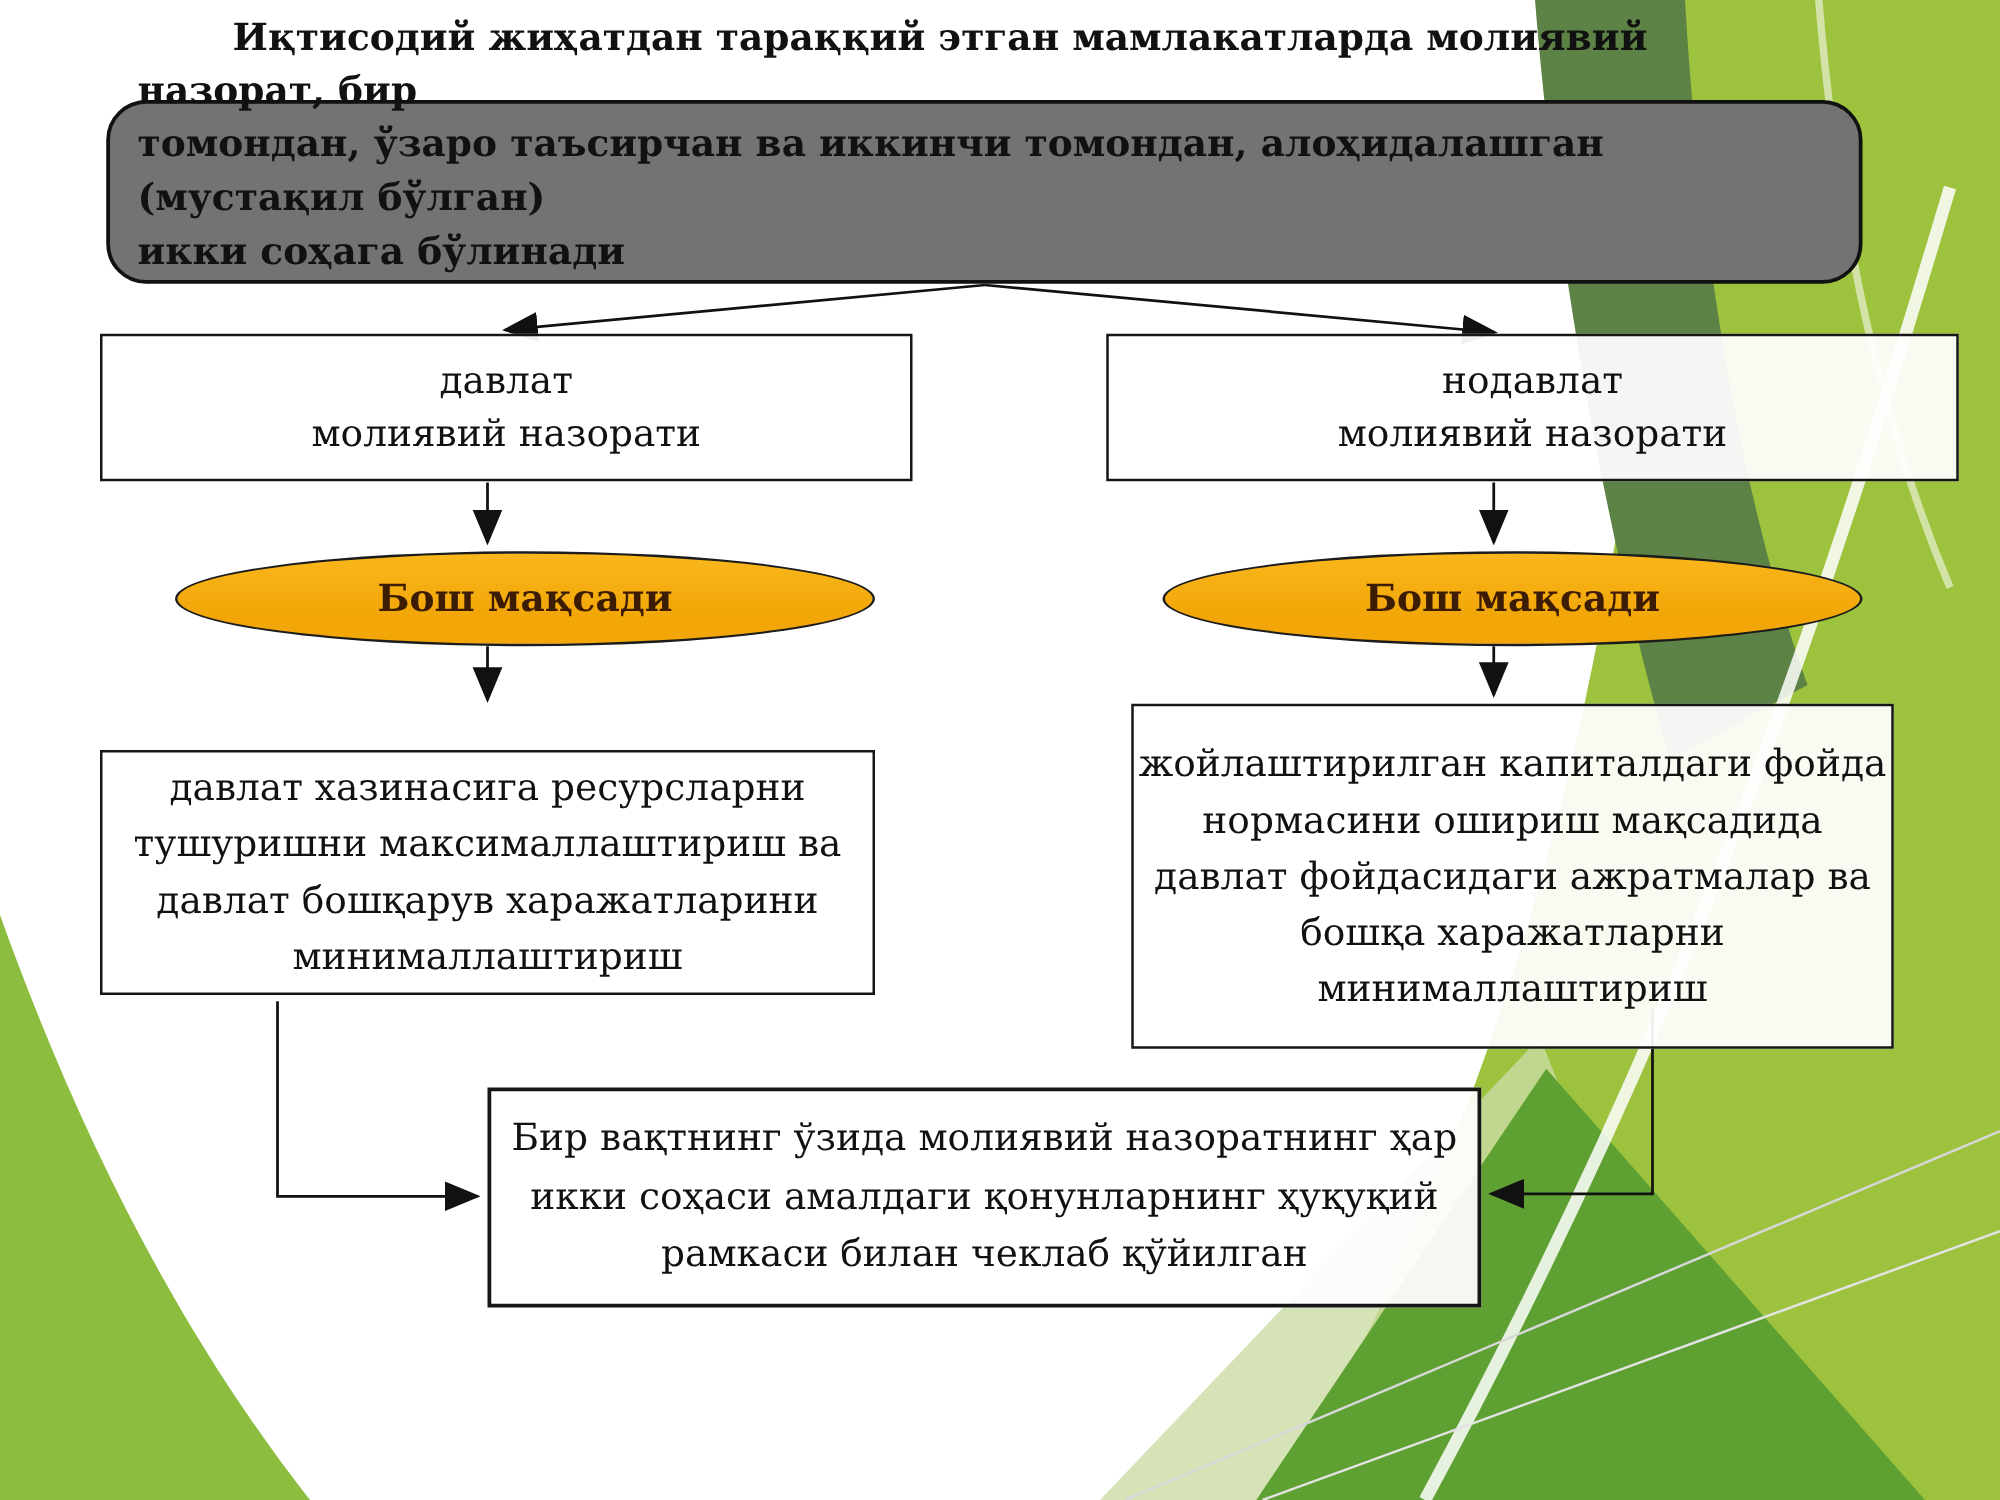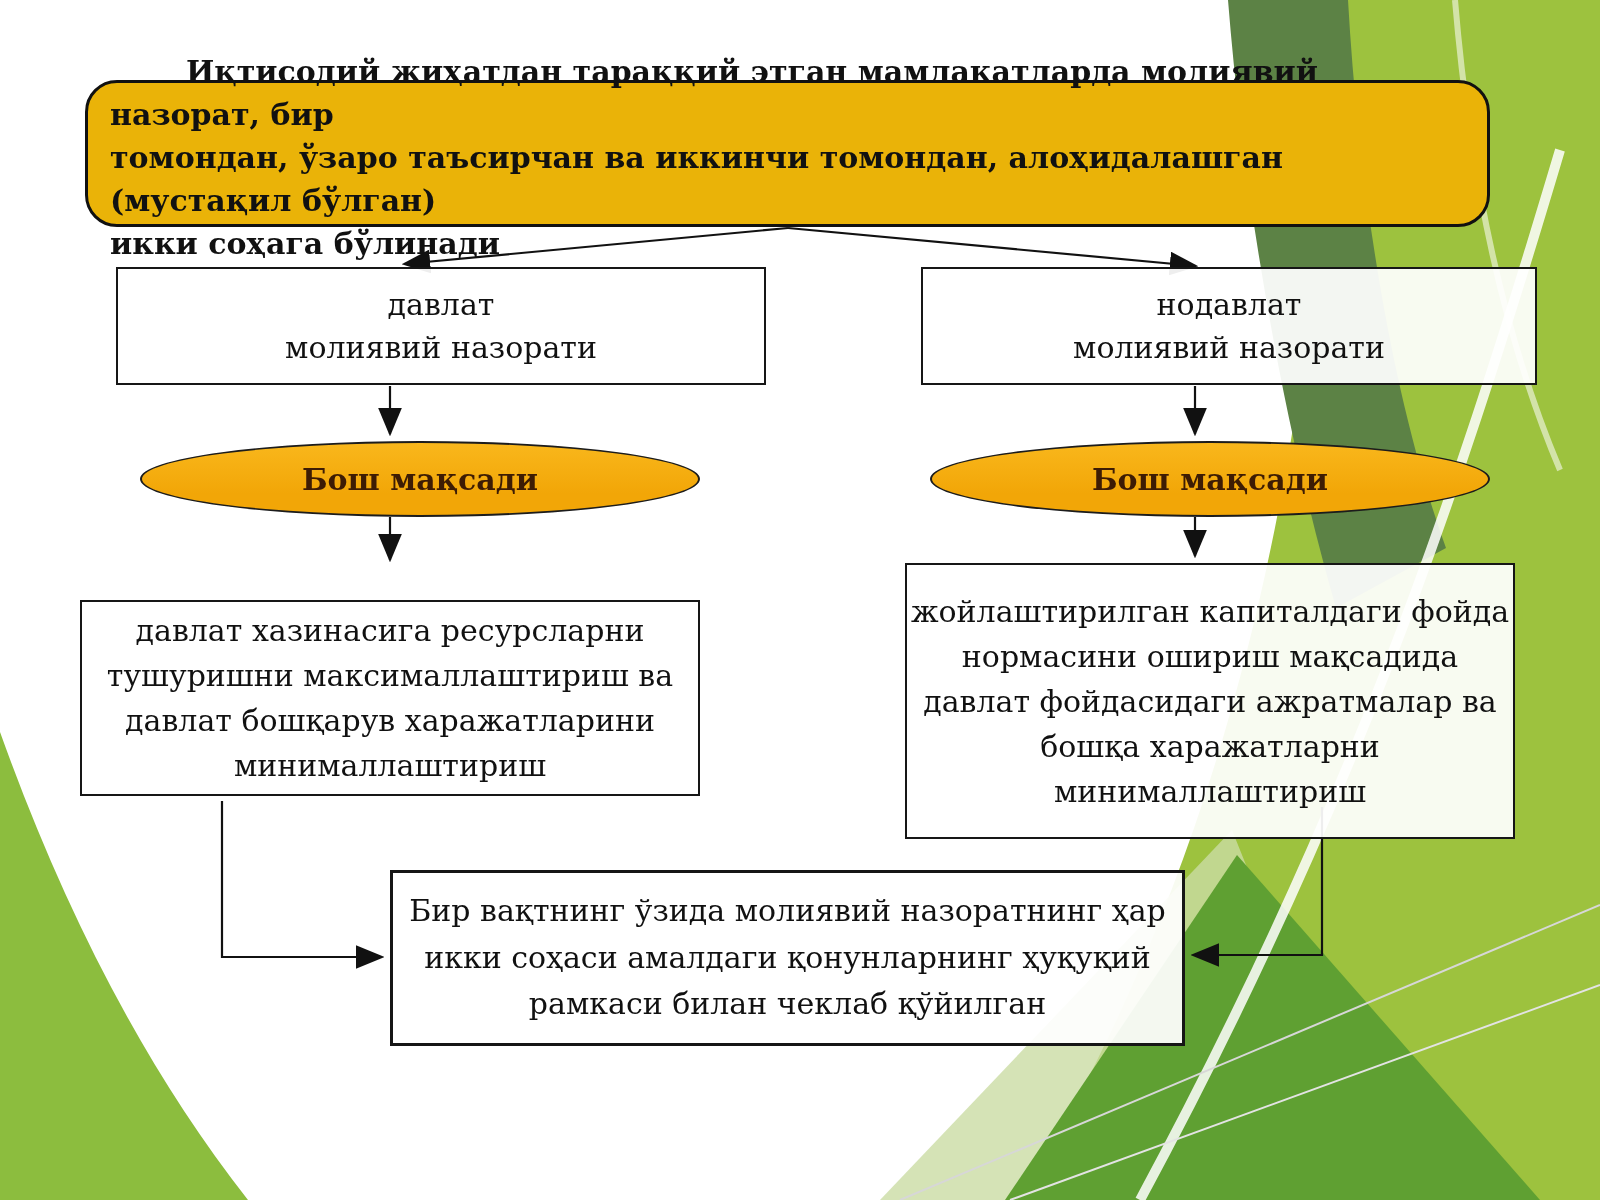--- a/index.html
+++ b/index.html
@@ -11,32 +11,32 @@
   }
   svg.layer{position:absolute;left:0;top:0;width:1600px;height:1200px;}
   #bg{z-index:0;}
   #connectors{z-index:2;pointer-events:none;}
   .node{position:absolute;z-index:3;box-sizing:border-box;display:flex;align-items:center;justify-content:center;}
   .rect{background:rgba(255,255,255,0.93);border:2px solid #161616;}
   .txt{white-space:pre-line;text-align:center;}
   
   .title-box{
     left:85px;top:80px;width:1405px;height:147px;
-    background:#eab308;border:3px solid #111;border-radius:32px;
-    z-index:3;align-items:center;
+    background:#737373;border:3px solid #111;border-radius:32px;
+    z-index:3;align-items:flex-end;
   }
   .title-text{
     white-space:pre-line;text-align:left;text-indent:76px;
     font-weight:bold;font-size:30px;line-height:1.43;
     padding:10px 22px 0 22px;width:100%;box-sizing:border-box;
   }
   
-  .label-box{font-size:30px;line-height:1.45;margin-left:36px;}
+  .label-box{font-size:30px;line-height:1.45;}
   .label-left{left:80px;top:267px;width:650px;height:118px;}
-  .label-right{left:885px;top:267px;width:616px;height:118px;}
+  .label-right{left:885px;top:267px;width:682px;height:118px;}
   
   .goal-ellipse{
     border-radius:50%;
     background:linear-gradient(180deg,#F9B71C 0%,#F2A607 70%);
     border:2px solid #1c1c1c;
     font-weight:bold;font-size:30px;color:#3d1c04;
   }
   .ellipse-left{left:140px;top:441px;width:560px;height:76px;}
   .ellipse-right{left:930px;top:441px;width:560px;height:76px;}
   

